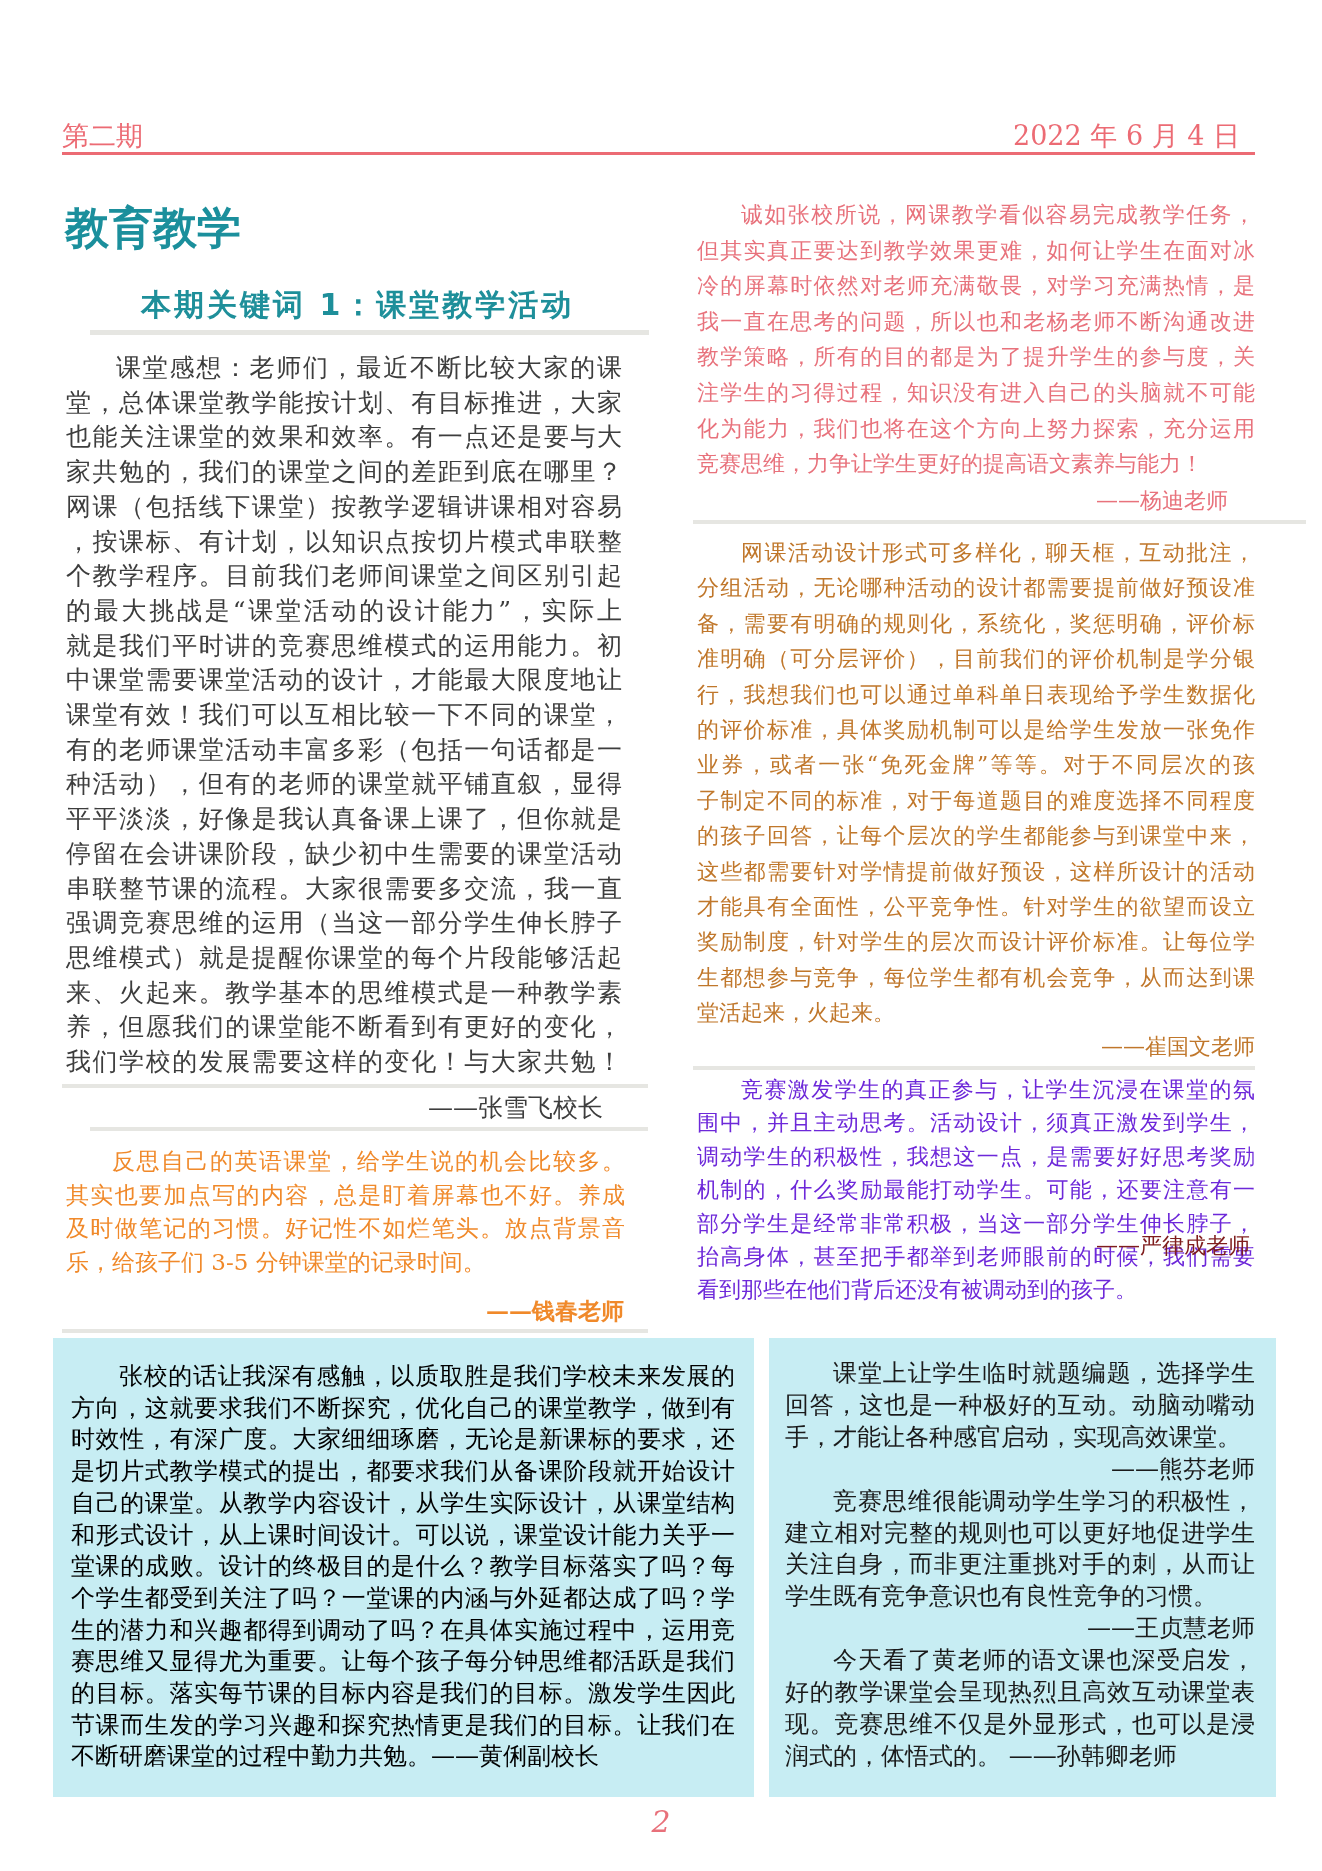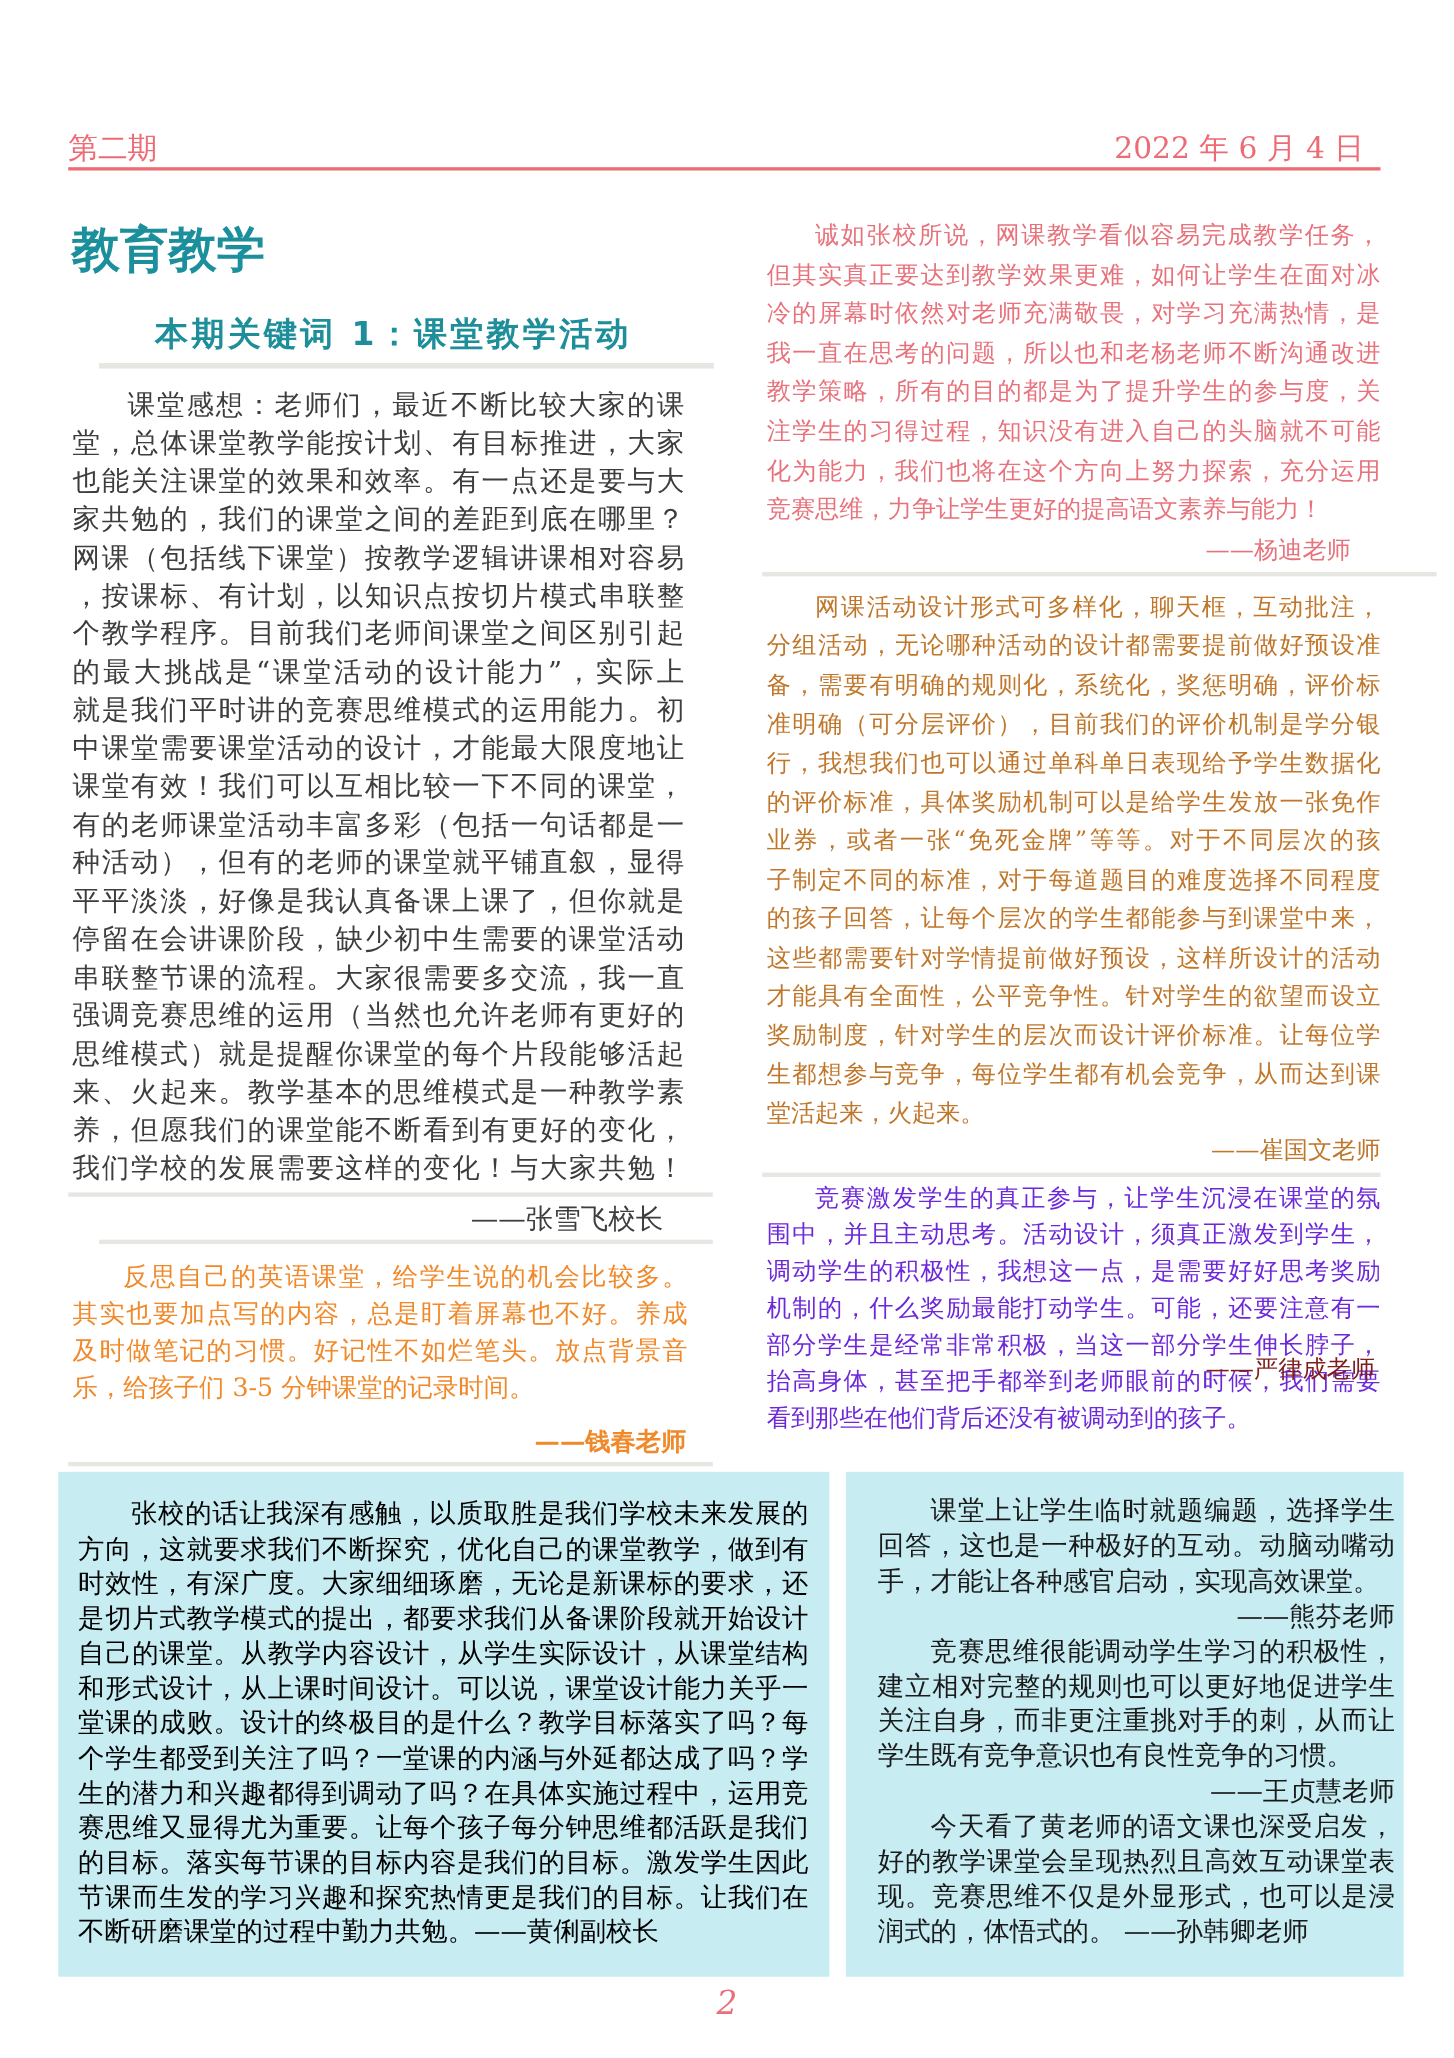--- a/index.html
+++ b/index.html
@@ -87,21 +87,21 @@
     <div class="ln">个教学程序。目前我们老师间课堂之间区别引起</div>
     <div class="ln">的最大挑战是“课堂活动的设计能力”，实际上</div>
     <div class="ln">就是我们平时讲的竞赛思维模式的运用能力。初</div>
     <div class="ln">中课堂需要课堂活动的设计，才能最大限度地让</div>
     <div class="ln">课堂有效！我们可以互相比较一下不同的课堂，</div>
     <div class="ln">有的老师课堂活动丰富多彩（包括一句话都是一</div>
     <div class="ln">种活动），但有的老师的课堂就平铺直叙，显得</div>
     <div class="ln">平平淡淡，好像是我认真备课上课了，但你就是</div>
     <div class="ln">停留在会讲课阶段，缺少初中生需要的课堂活动</div>
     <div class="ln">串联整节课的流程。大家很需要多交流，我一直</div>
-    <div class="ln">强调竞赛思维的运用（当然也允许老师有更好的</div>
+    <div class="ln">强调竞赛思维的运用（当这一部分学生伸长脖子</div>
     <div class="ln">思维模式）就是提醒你课堂的每个片段能够活起</div>
     <div class="ln">来、火起来。教学基本的思维模式是一种教学素</div>
     <div class="ln">养，但愿我们的课堂能不断看到有更好的变化，</div>
     <div class="ln">我们学校的发展需要这样的变化！与大家共勉！</div>
   </div>
   <div class="abs divider" style="left:62px;top:1084px;width:586px;"></div>
   <div class="abs sig c-dark" style="left: 66px; top: 1091px; width: 537px; font-size: 25px; line-height: 34px; color: rgb(61, 61, 61);">——张雪飞校长</div>
   <div class="abs divider" style="left:90px;top:1127px;width:558px;"></div>
 
   <div class="abs block c-orange" style="left: 66px; top: 1145px; width: 559px; font-size: 23px; line-height: 33.7px; color: rgb(240, 137, 42);">
@@ -167,21 +167,21 @@
     <div class="ln">堂课的成败。设计的终极目的是什么？教学目标落实了吗？每</div>
     <div class="ln">个学生都受到关注了吗？一堂课的内涵与外延都达成了吗？学</div>
     <div class="ln">生的潜力和兴趣都得到调动了吗？在具体实施过程中，运用竞</div>
     <div class="ln">赛思维又显得尤为重要。让每个孩子每分钟思维都活跃是我们</div>
     <div class="ln">的目标。落实每节课的目标内容是我们的目标。激发学生因此</div>
     <div class="ln">节课而生发的学习兴趣和探究热情更是我们的目标。让我们在</div>
     <div class="ln last">不断研磨课堂的过程中勤力共勉。——黄俐副校长</div>
   </div>
 
   <div class="abs box" style="left: 769px; top: 1338px; width: 507px; height: 459px; background: rgb(199, 237, 243);"></div>
-  <div class="abs block box-text" style="left: 785px; top: 1358px; width: 470px; font-size: 24px; line-height: 31.9px; color: rgb(26, 26, 26); margin-left: 13px;">
+  <div class="abs block box-text" style="left: 785px; top: 1358px; width: 470px; font-size: 24px; line-height: 31.9px; color: rgb(26, 26, 26);">
     <div class="ln ind">课堂上让学生临时就题编题，选择学生</div>
     <div class="ln">回答，这也是一种极好的互动。动脑动嘴动</div>
     <div class="ln last">手，才能让各种感官启动，实现高效课堂。</div>
     <div class="ln sig">——熊芬老师</div>
     <div class="ln ind">竞赛思维很能调动学生学习的积极性，</div>
     <div class="ln">建立相对完整的规则也可以更好地促进学生</div>
     <div class="ln">关注自身，而非更注重挑对手的刺，从而让</div>
     <div class="ln last">学生既有竞争意识也有良性竞争的习惯。</div>
     <div class="ln sig">——王贞慧老师</div>
     <div class="ln ind">今天看了黄老师的语文课也深受启发，</div>

